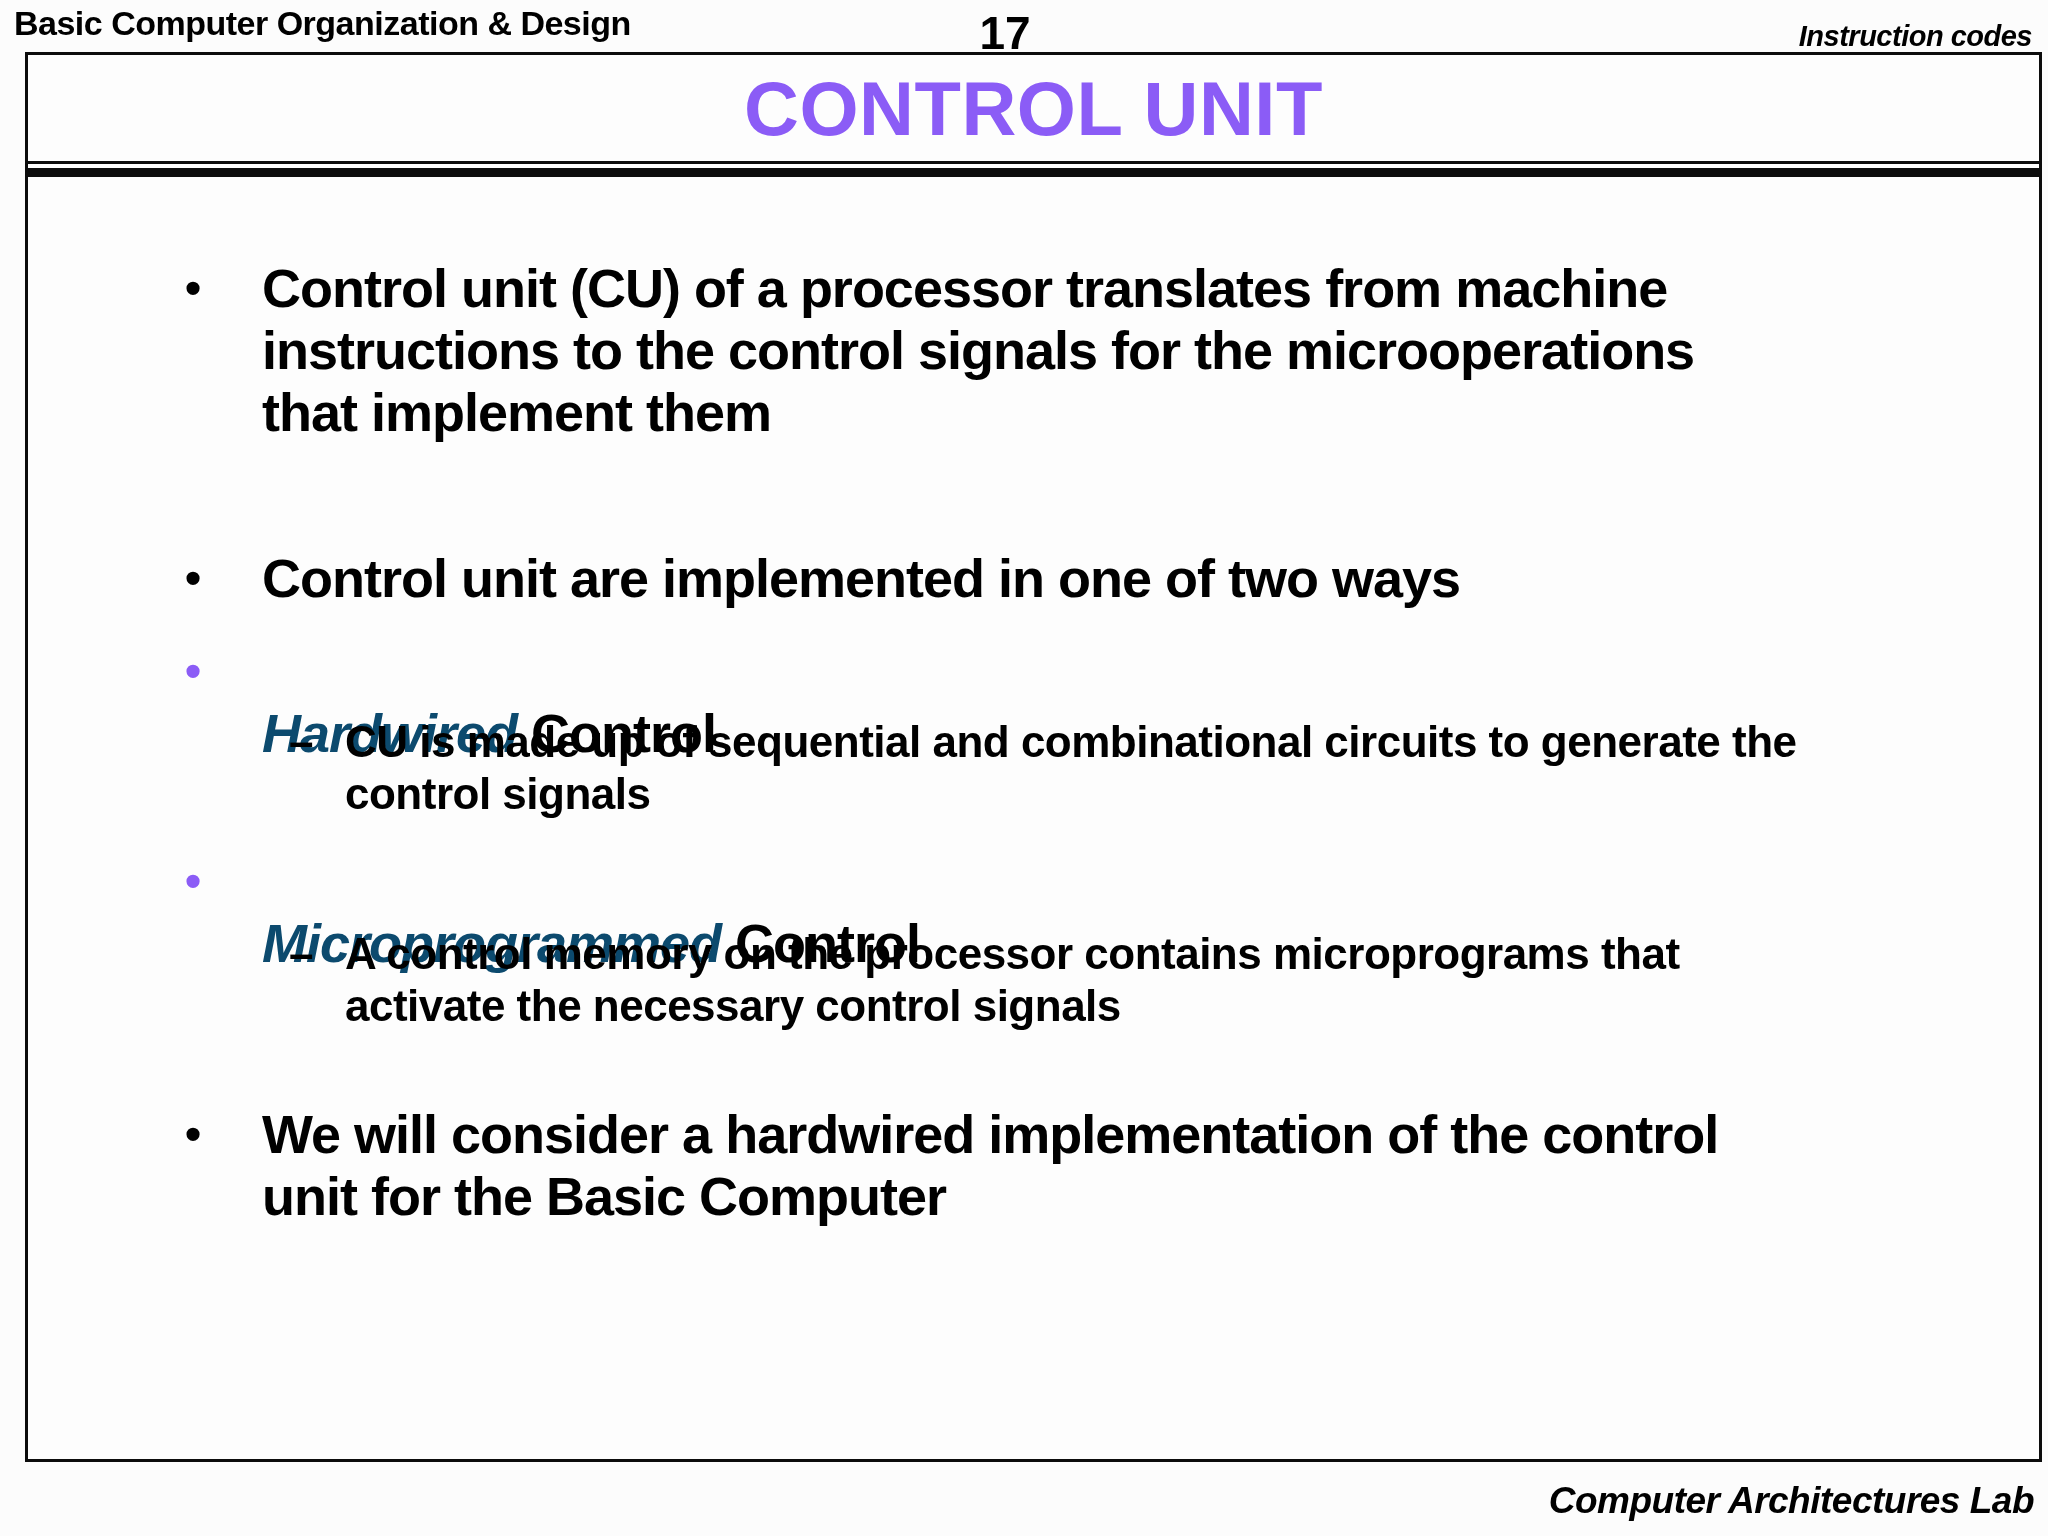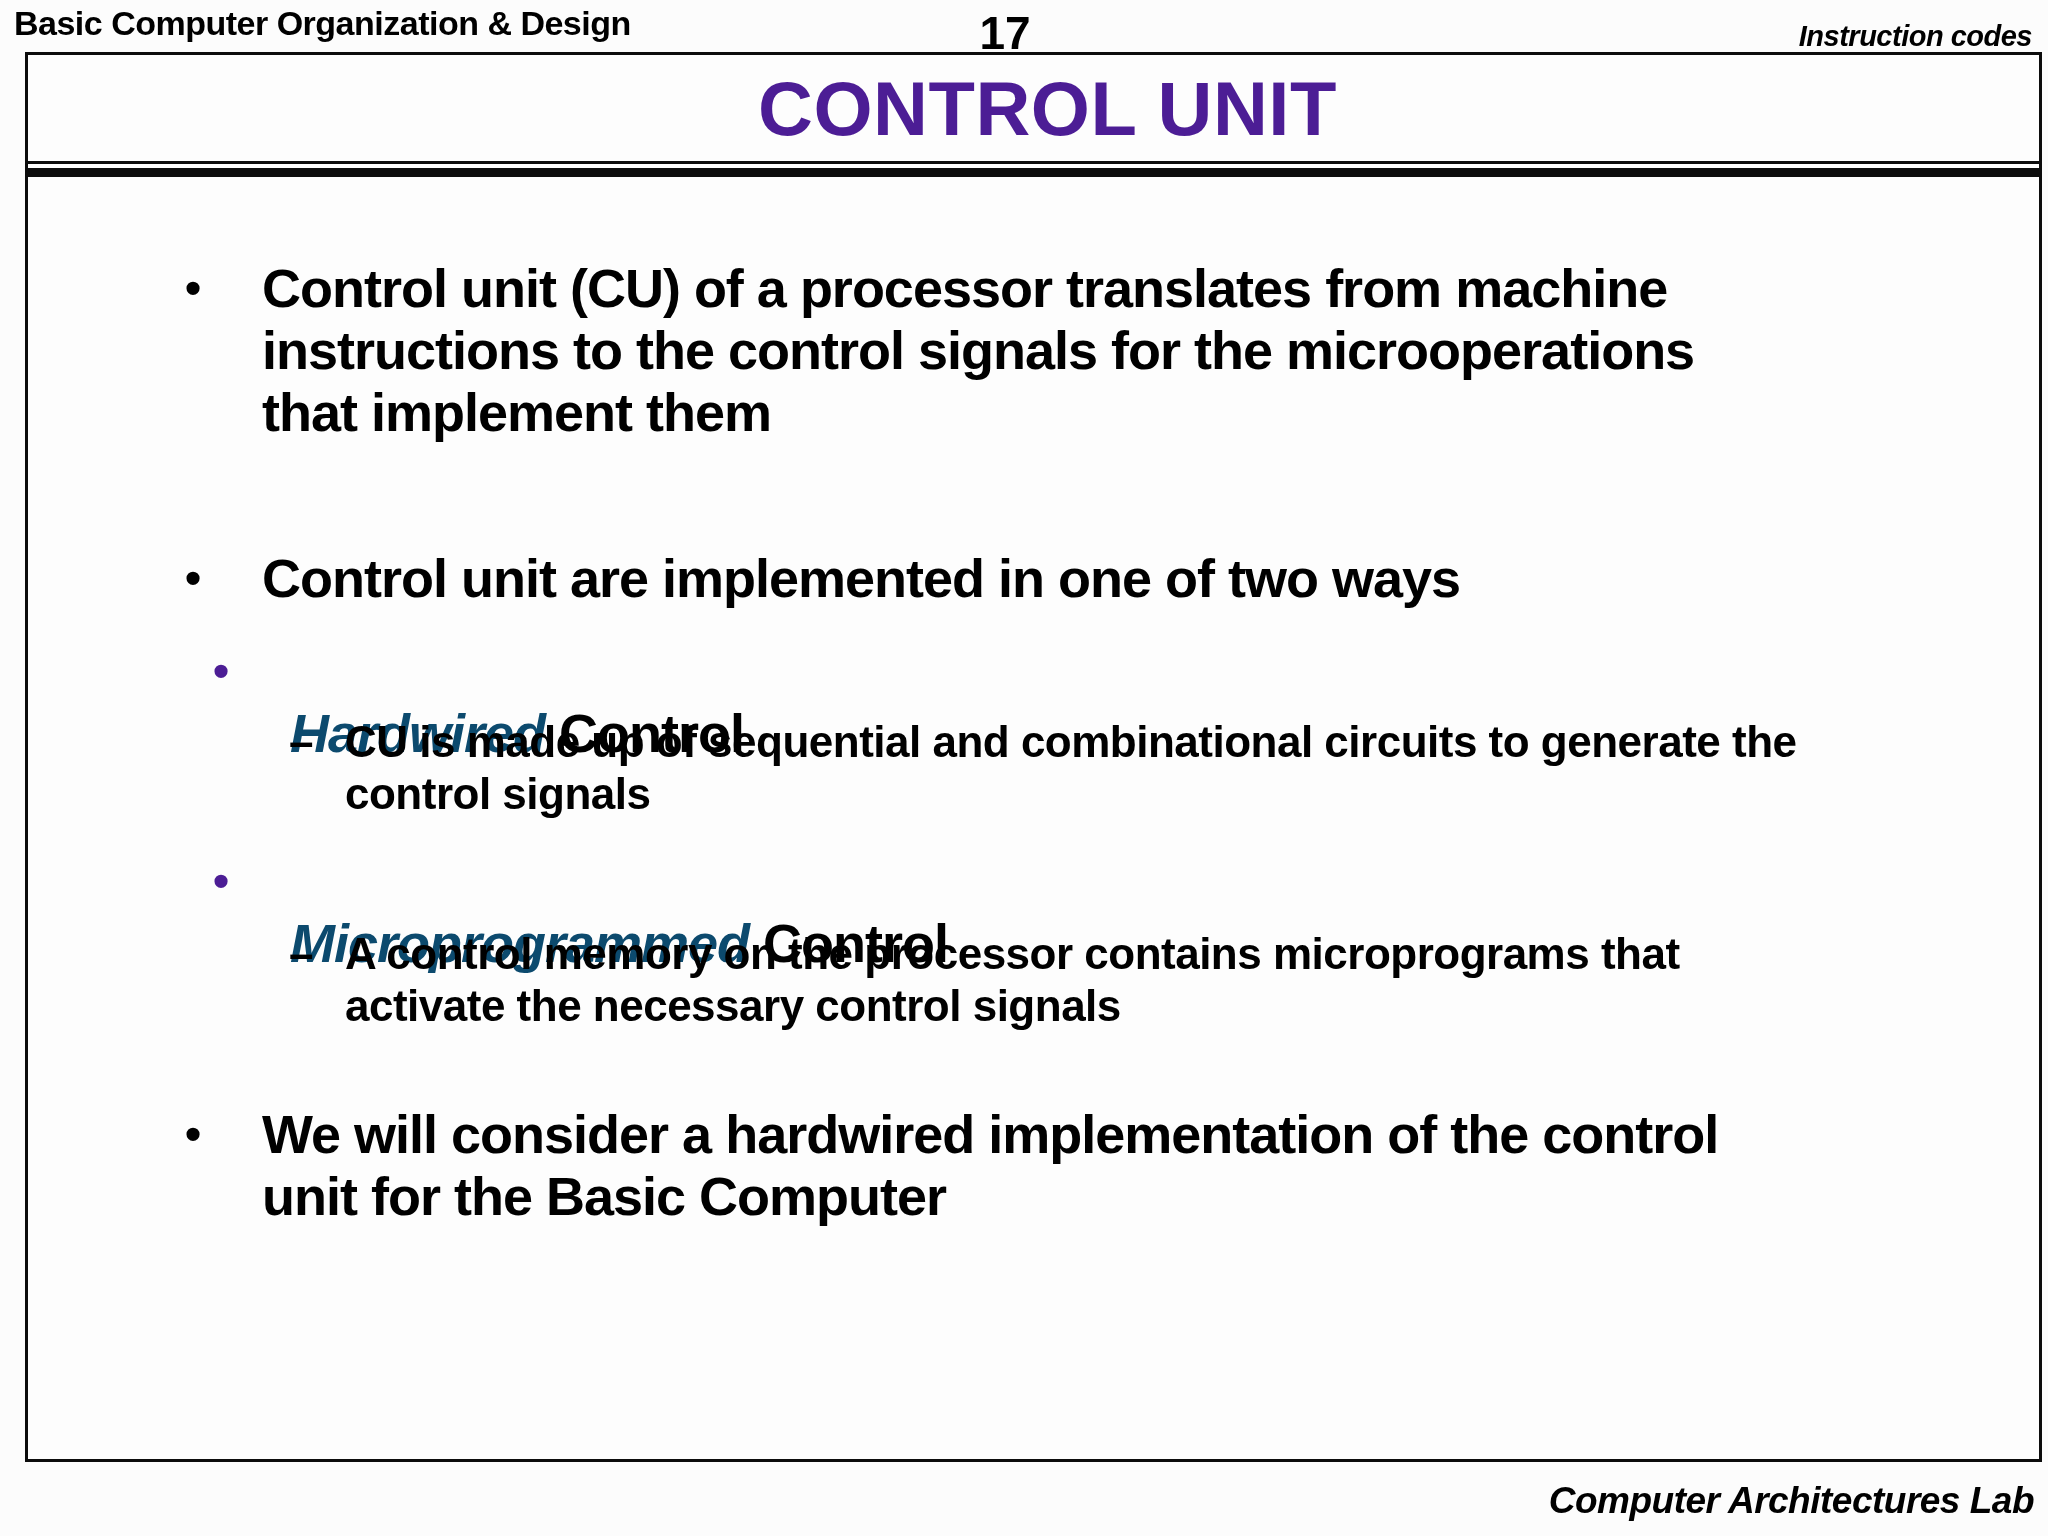--- a/index.html
+++ b/index.html
@@ -51,21 +51,21 @@
   
   .li { position: absolute; display: flex; align-items: flex-start; white-space: nowrap; }
   .li .txt { white-space: pre-line; }
 
   .lvl1 { left: 157px; font-size: 54px; font-weight: bold; line-height: 62px; letter-spacing: -1px; }
   .lvl1 .marker { width: 77px; font-size: 46px; line-height: 62px; }
 
   .lvl2 { left: 261px; font-size: 44px; font-weight: bold; line-height: 52px; letter-spacing: -0.5px; }
   .lvl2 .marker { width: 56px; font-size: 44px; line-height: 52px; }
 
-  .green { color: #4c1d95; margin-left: 28px; }
+  .green { color: #8b5cf6; }
   .green-italic { color: #0c4a6e; font-style: italic; }
   .word-gap { margin-left: 14px; margin-top: 41px; }
 
   .p1  { top: 202px; }
   .p2  { top: 492px; }
   .p3  { top: 585px; }
   .p3s { top: 661px; }
   .p4  { top: 795px; }
   .p4s { top: 873px; }
   .p5  { top: 1048px; }

